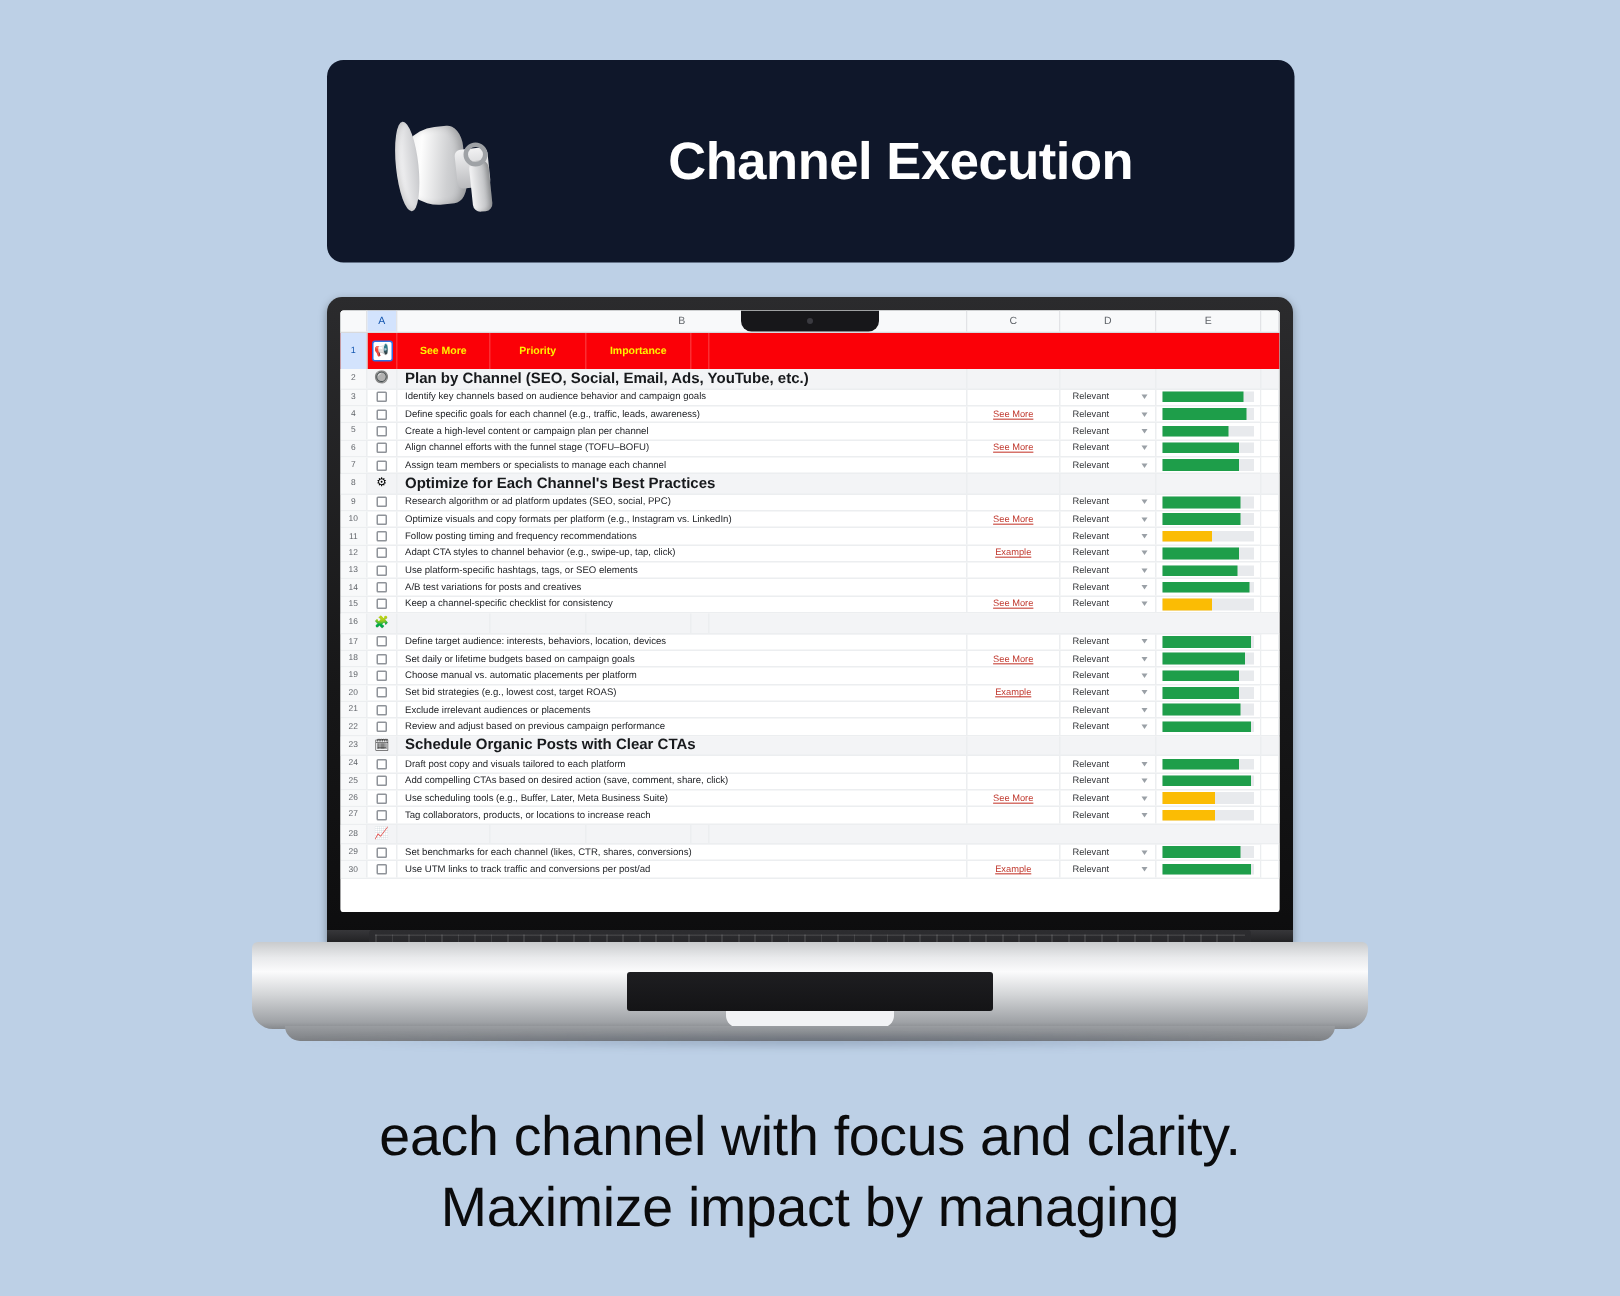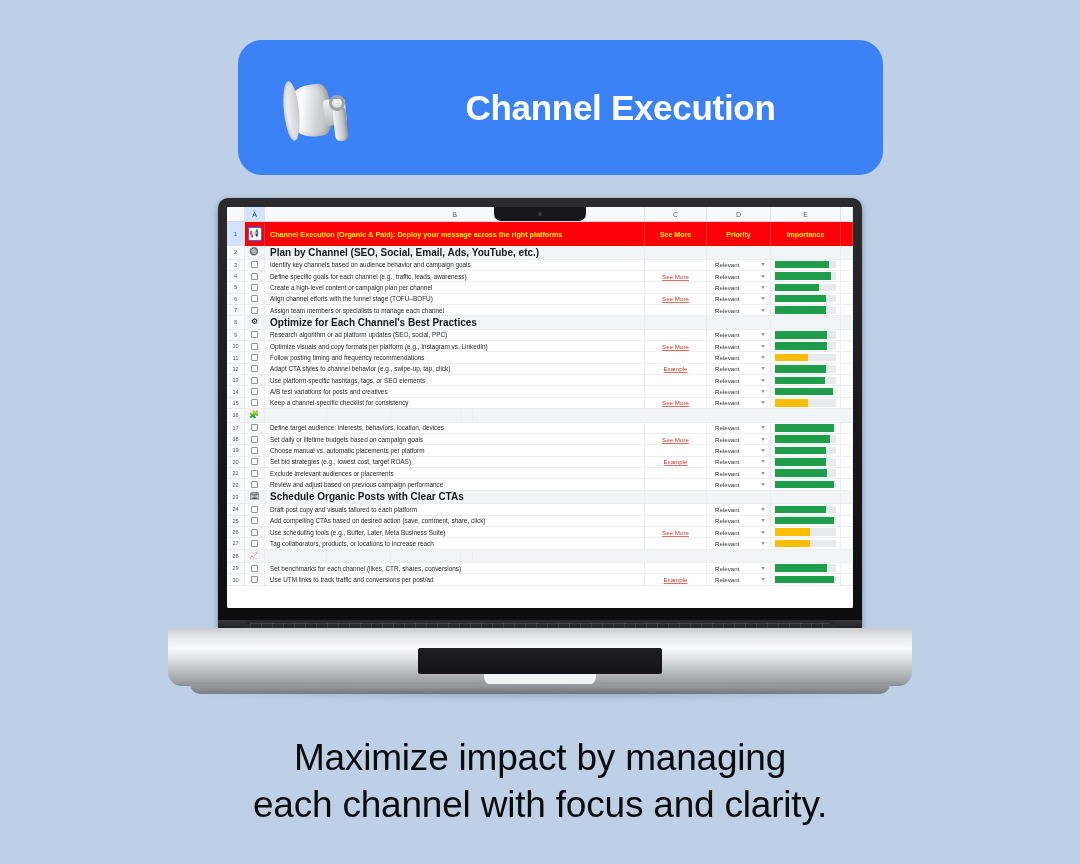--- a/index.html
+++ b/index.html
@@ -10,27 +10,26 @@
     font-family: "Liberation Sans", sans-serif;
   }
 
   .stage { position: relative; width: 1080px; height: 864px; }
 
   
   .banner {
     position: absolute;
     left: 218px; top: 40px;
     width: 645px; height: 135px;
-    background: #3b82f6;
-    border-radius: 24px;
+    background: #0f172a;
+    border-radius: 11px;
     display: flex;
     align-items: center;
     justify-content: flex-start;
     padding-left: 46px;
-    margin-left: 20px;
   }
   .banner-icon {
     width: 78px; height: 72px;
     flex: 0 0 78px;
     position: relative;
     margin-right: 8px;
     margin-top: 6px;
   }
   
   .mg-horn {
@@ -301,21 +300,20 @@
             <div class="ch c-d">D</div>
             <div class="ch c-e">E</div>
             <div class="ch c-f"></div>
           </div>
 
           <div class="row title r1">
             <div class="rnum">1</div>
             <div class="title-a">
               <div class="title-badge">📢</div>
             </div>
-            <div class="title-b">Channel Execution (Organic &amp; Paid): Deploy your message across the right platforms</div>
             <div class="title-c">See More</div>
             <div class="title-d">Priority</div>
             <div class="title-e">Importance</div>
             <div class="title-f"></div>
           </div>
 
           <div class="rows" id="rows-host">
               <div class="row section">
                 <div class="rnum">2</div>
                 <div class="sec-a">🔘</div>
@@ -817,17 +815,17 @@
     <div class="hinge"></div>
     <div class="keyboard"></div>
     <div class="base"></div>
     <div class="trackpad"></div>
     <div class="notch-lip"></div>
     <div class="foot"></div>
     <div class="shadow"></div>
   </div>
 
   <div class="caption">
+    <span>each channel with focus and clarity.</span>
     <span>Maximize impact by managing</span>
-    <span>each channel with focus and clarity.</span>
   </div>
 
 </div>
 
 </body></html>

